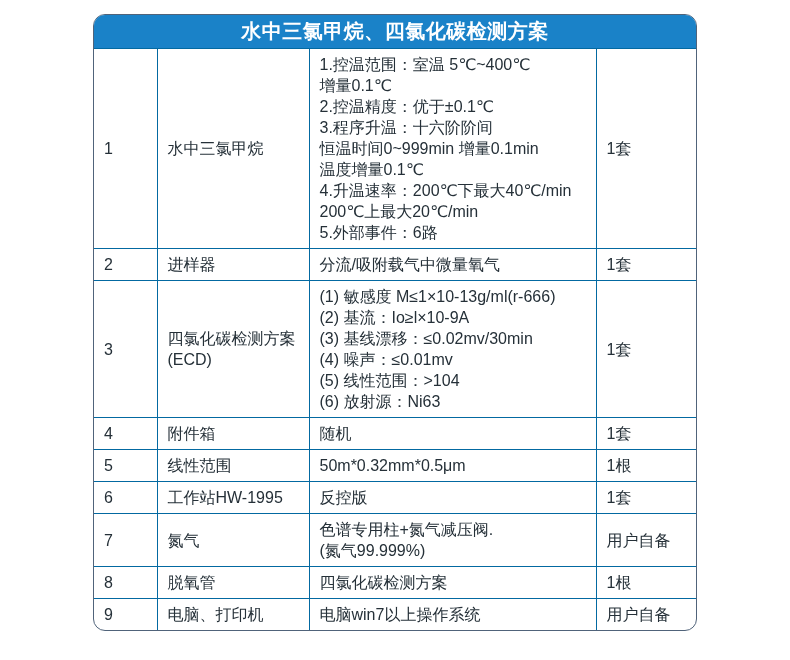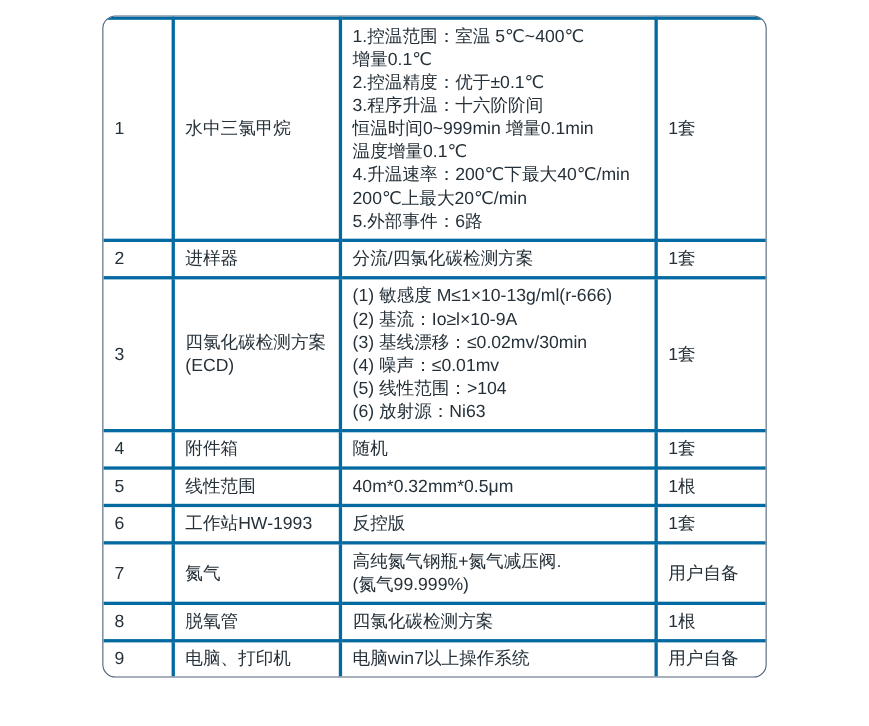--- a/index.html
+++ b/index.html
@@ -37,21 +37,21 @@
     letter-spacing: 0.5px;
   }
   table.spec-table {
     width: 100%;
     border-collapse: collapse;
     table-layout: fixed;
     font-size: 16px;
     color: #253038;
   }
   table.spec-table td, table.spec-table th {
-    border: 3px solid #0369a1;
+    border: 1px solid #0369a1;
     padding: 5px 10px;
     line-height: 21px;
     vertical-align: middle;
     font-weight: normal;
     text-align: left;
     overflow: hidden;
   }
   col.c-no   { width: 63px;  }
   col.c-name { width: 152px; }
   col.c-spec { width: 287px; }
@@ -62,20 +62,23 @@
   table.spec-table tr td:first-child, table.spec-table tr th:first-child { border-left: none; }
   table.spec-table tr td:last-child,  table.spec-table tr th:last-child  { border-right: none; }
   table.spec-table tr:last-child td { border-bottom: none; }
   table.spec-table tr:first-child th { border-top: none; }
 </style>
 </head>
 <body>
 
 <div class="stage">
   <div class="card">
+    <div class="title-bar">
+      <span>水中三氯甲烷、四氯化碳检测方案</span>
+    </div>
     <table class="spec-table">
       <colgroup>
         <col class="c-no">
           <col class="c-name">
           <col class="c-spec">
           <col class="c-qty">
       </colgroup>
       <tbody>
       <tr>
         <td class="cell-no">1</td>
@@ -87,21 +90,21 @@
 恒温时间0~999min 增量0.1min
 温度增量0.1℃
 4.升温速率：200℃下最大40℃/min
 200℃上最大20℃/min
 5.外部事件：6路</td>
         <td>1套</td>
       </tr>
       <tr>
         <td class="cell-no">2</td>
         <td class="multiline">进样器</td>
-        <td class="multiline">分流/四氯化碳检测方案</td>
+        <td class="multiline">分流/吸附载气中微量氧气</td>
         <td>1套</td>
       </tr>
       <tr>
         <td class="cell-no">3</td>
         <td class="multiline">四氯化碳检测方案
 (ECD)</td>
         <td class="multiline">(1) 敏感度 M≤1×10-13g/ml(r-666)
 (2) 基流：Io≥l×10-9A
 (3) 基线漂移：≤0.02mv/30min
 (4) 噪声：≤0.01mv
@@ -111,33 +114,33 @@
       </tr>
       <tr>
         <td class="cell-no">4</td>
         <td class="multiline">附件箱</td>
         <td class="multiline">随机</td>
         <td>1套</td>
       </tr>
       <tr>
         <td class="cell-no">5</td>
         <td class="multiline">线性范围</td>
-        <td class="multiline">40m*0.32mm*0.5μm</td>
+        <td class="multiline">50m*0.32mm*0.5μm</td>
         <td>1根</td>
       </tr>
       <tr>
         <td class="cell-no">6</td>
-        <td class="multiline">工作站HW-1993</td>
+        <td class="multiline">工作站HW-1995</td>
         <td class="multiline">反控版</td>
         <td>1套</td>
       </tr>
       <tr>
         <td class="cell-no">7</td>
         <td class="multiline">氮气</td>
-        <td class="multiline">高纯氮气钢瓶+氮气减压阀.
+        <td class="multiline">色谱专用柱+氮气减压阀.
 (氮气99.999%)</td>
         <td>用户自备</td>
       </tr>
       <tr>
         <td class="cell-no">8</td>
         <td class="multiline">脱氧管</td>
         <td class="multiline">四氯化碳检测方案</td>
         <td>1根</td>
       </tr>
       <tr>

